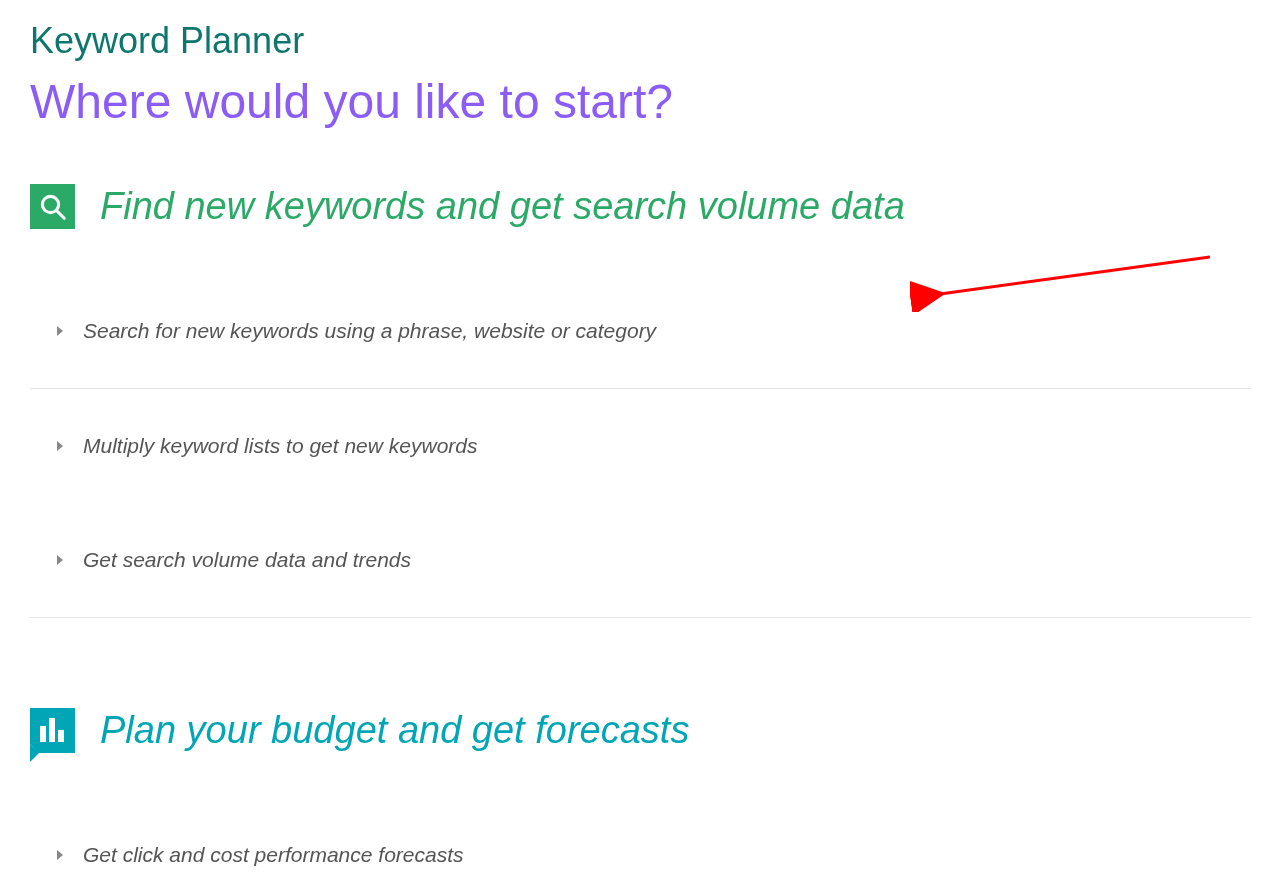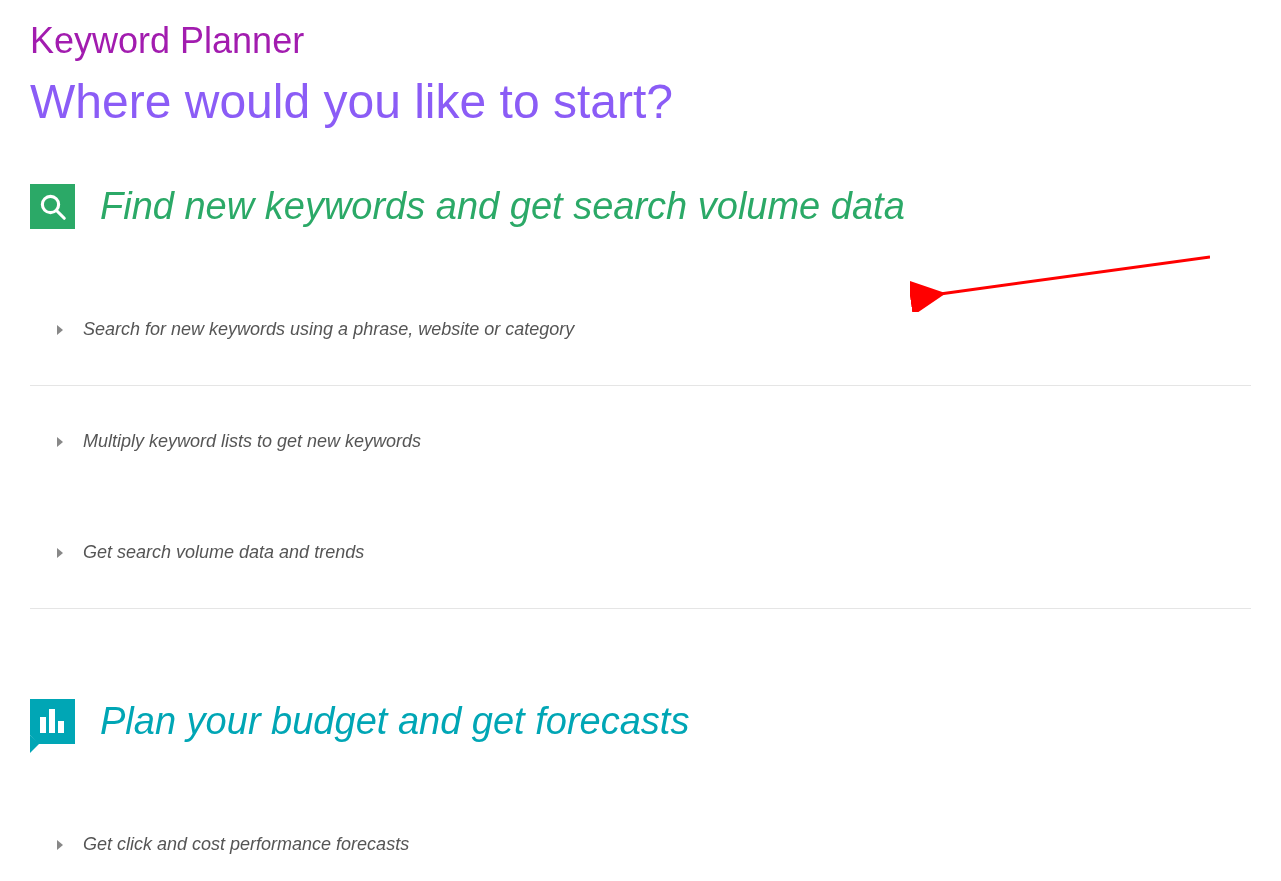--- a/index.html
+++ b/index.html
@@ -9,21 +9,21 @@
     }
     body {
       font-family: Arial, Helvetica, sans-serif;
       background: #ffffff;
       padding: 20px 30px;
       width: 1281px;
     }
     .page-title {
       font-size: 36px;
       font-weight: 500;
-      color: #a21caf;
+      color: #0f766e;
       margin-bottom: 12px;
       letter-spacing: 0px;
     }
     .page-subtitle {
       font-size: 48px;
       font-weight: 300;
       color: #8b5cf6;
       margin-bottom: 55px;
     }
     .section {
@@ -70,21 +70,21 @@
     }
     .option-row.last {
       border-bottom: none;
     }
     .option-caret {
       margin-right: 18px;
       color: #888888;
       flex-shrink: 0;
     }
     .option-label {
-      font-size: 18px;
+      font-size: 21px;
       color: #555555;
       font-weight: 400;
     }
     .annotation-arrow {
       position: absolute;
       pointer-events: none;
     }
     svg {
       display: block;
     }

